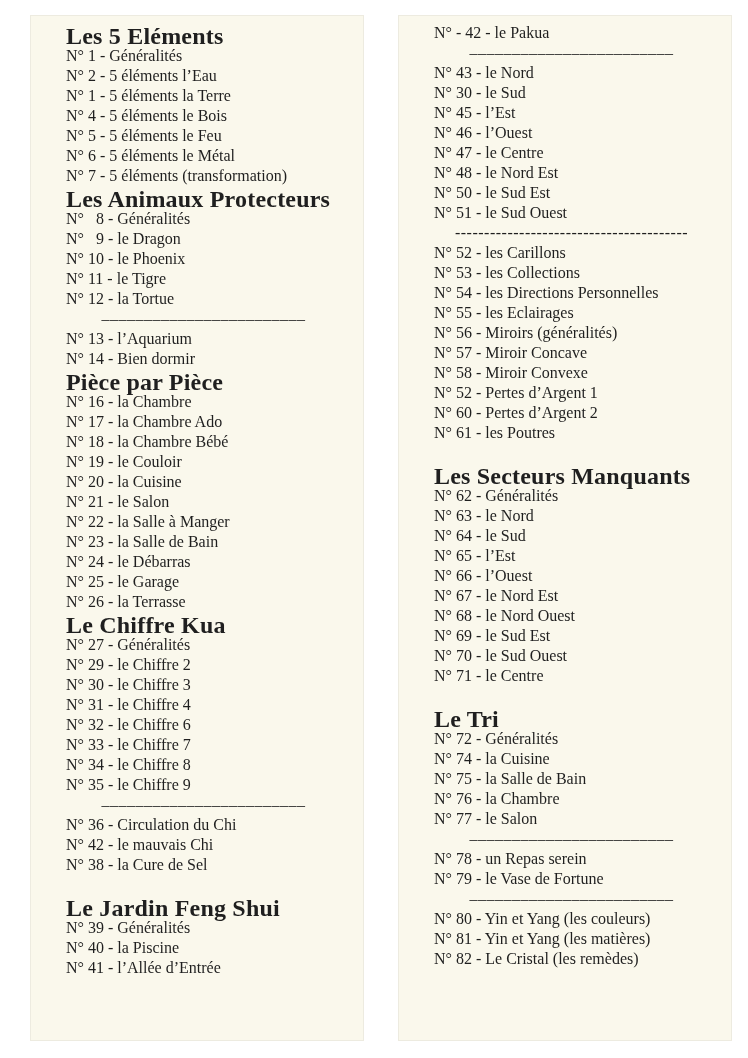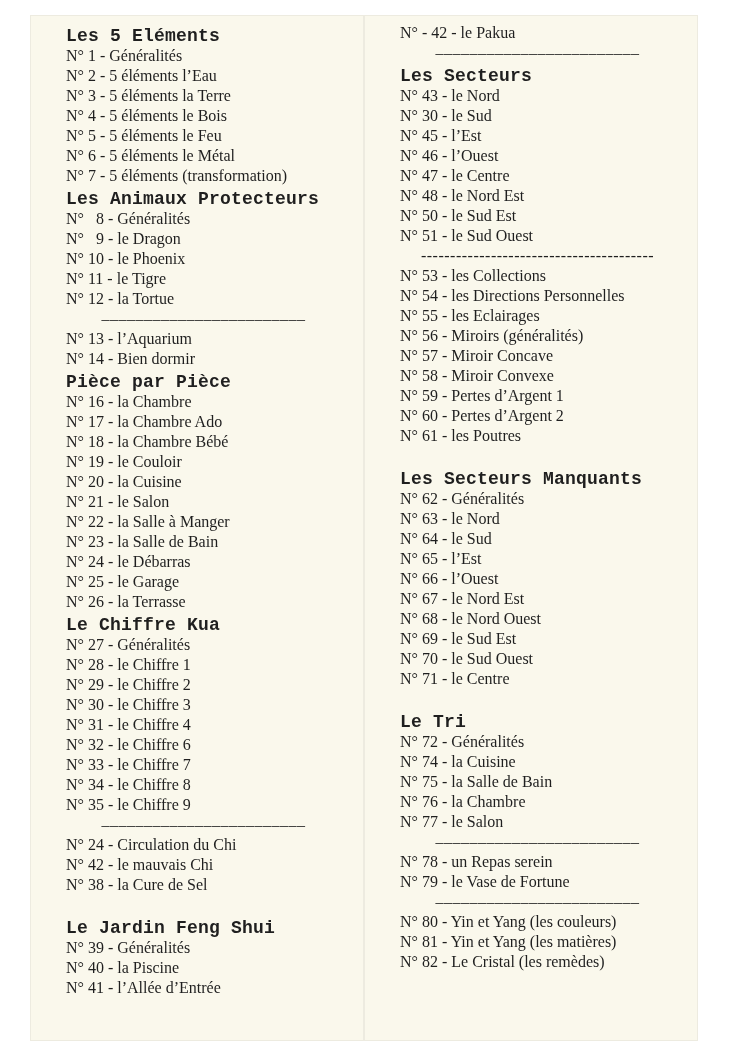--- a/index.html
+++ b/index.html
@@ -25,55 +25,54 @@
     top: 15px;
     height: 1026px;
     width: 334px;
     box-sizing: border-box;
     background: #faf8ec;
     border: 1px solid #edebe0;
     padding: 7px 4px 0 35px;
     overflow: hidden;
   }
   .col-left  { left: 30px; }
-  .col-right { left: 364px; }
+  .col-right { left: 398px; }
 
   .block {
     font-size: 16px;
     line-height: 20px;
     white-space: pre-wrap;
   }
   .heading {
     font-weight: bold;
-    font-size: 18px;
+    font-size: 24px;
     line-height: 20px;
     padding-top: 3px;
     letter-spacing: 0.2px;
-    font-family: Liberation Mono, monospace;
   }
   .separator {
     text-align: center;
     margin-left: -18px;      
     white-space: nowrap;
     overflow: hidden;
     letter-spacing: 0.5px;
   }
   .spacer {
     height: 20px;
   }
 </style>
 </head>
 <body>
 
 <div class="page">
   <div class="column col-left">
       <div class="block heading">Les 5 Eléments</div>
       <div class="block item">N° 1 - Généralités</div>
       <div class="block item">N° 2 - 5 éléments l’Eau</div>
-      <div class="block item">N° 3 - 5 éléments la Terre</div>
+      <div class="block item">N° 1 - 5 éléments la Terre</div>
       <div class="block item">N° 4 - 5 éléments le Bois</div>
       <div class="block item">N° 5 - 5 éléments le Feu</div>
       <div class="block item">N° 6 - 5 éléments le Métal</div>
       <div class="block item">N° 7 - 5 éléments (transformation)</div>
       <div class="block heading">Les Animaux Protecteurs</div>
       <div class="block item">N°   8 - Généralités</div>
       <div class="block item">N°   9 - le Dragon</div>
       <div class="block item">N° 10 - le Phoenix</div>
       <div class="block item">N° 11 - le Tigre</div>
       <div class="block item">N° 12 - la Tortue</div>
@@ -87,58 +86,57 @@
       <div class="block item">N° 19 - le Couloir</div>
       <div class="block item">N° 20 - la Cuisine</div>
       <div class="block item">N° 21 - le Salon</div>
       <div class="block item">N° 22 - la Salle à Manger</div>
       <div class="block item">N° 23 - la Salle de Bain</div>
       <div class="block item">N° 24 - le Débarras</div>
       <div class="block item">N° 25 - le Garage</div>
       <div class="block item">N° 26 - la Terrasse</div>
       <div class="block heading">Le Chiffre Kua</div>
       <div class="block item">N° 27 - Généralités</div>
-      <div class="block item">N° 28 - le Chiffre 1</div>
       <div class="block item">N° 29 - le Chiffre 2</div>
       <div class="block item">N° 30 - le Chiffre 3</div>
       <div class="block item">N° 31 - le Chiffre 4</div>
       <div class="block item">N° 32 - le Chiffre 6</div>
       <div class="block item">N° 33 - le Chiffre 7</div>
       <div class="block item">N° 34 - le Chiffre 8</div>
       <div class="block item">N° 35 - le Chiffre 9</div>
       <div class="block separator">––––––––––––––––––––––––</div>
-      <div class="block item">N° 24 - Circulation du Chi</div>
+      <div class="block item">N° 36 - Circulation du Chi</div>
       <div class="block item">N° 42 - le mauvais Chi</div>
       <div class="block item">N° 38 - la Cure de Sel</div>
       <div class="block spacer"></div>
       <div class="block heading">Le Jardin Feng Shui</div>
       <div class="block item">N° 39 - Généralités</div>
       <div class="block item">N° 40 - la Piscine</div>
       <div class="block item">N° 41 - l’Allée d’Entrée</div>
     </div>
   <div class="column col-right">
       <div class="block item">N° - 42 - le Pakua</div>
       <div class="block separator">––––––––––––––––––––––––</div>
-      <div class="block heading">Les Secteurs</div>
       <div class="block item">N° 43 - le Nord</div>
       <div class="block item">N° 30 - le Sud</div>
       <div class="block item">N° 45 - l’Est</div>
       <div class="block item">N° 46 - l’Ouest</div>
       <div class="block item">N° 47 - le Centre</div>
       <div class="block item">N° 48 - le Nord Est</div>
       <div class="block item">N° 50 - le Sud Est</div>
       <div class="block item">N° 51 - le Sud Ouest</div>
       <div class="block separator">----------------------------------------</div>
+      <div class="block item">N° 52 - les Carillons</div>
       <div class="block item">N° 53 - les Collections</div>
       <div class="block item">N° 54 - les Directions Personnelles</div>
       <div class="block item">N° 55 - les Eclairages</div>
       <div class="block item">N° 56 - Miroirs (généralités)</div>
       <div class="block item">N° 57 - Miroir Concave</div>
       <div class="block item">N° 58 - Miroir Convexe</div>
-      <div class="block item">N° 59 - Pertes d’Argent 1</div>
+      <div class="block item">N° 52 - Pertes d’Argent 1</div>
       <div class="block item">N° 60 - Pertes d’Argent 2</div>
       <div class="block item">N° 61 - les Poutres</div>
       <div class="block spacer"></div>
       <div class="block heading">Les Secteurs Manquants</div>
       <div class="block item">N° 62 - Généralités</div>
       <div class="block item">N° 63 - le Nord</div>
       <div class="block item">N° 64 - le Sud</div>
       <div class="block item">N° 65 - l’Est</div>
       <div class="block item">N° 66 - l’Ouest</div>
       <div class="block item">N° 67 - le Nord Est</div>

